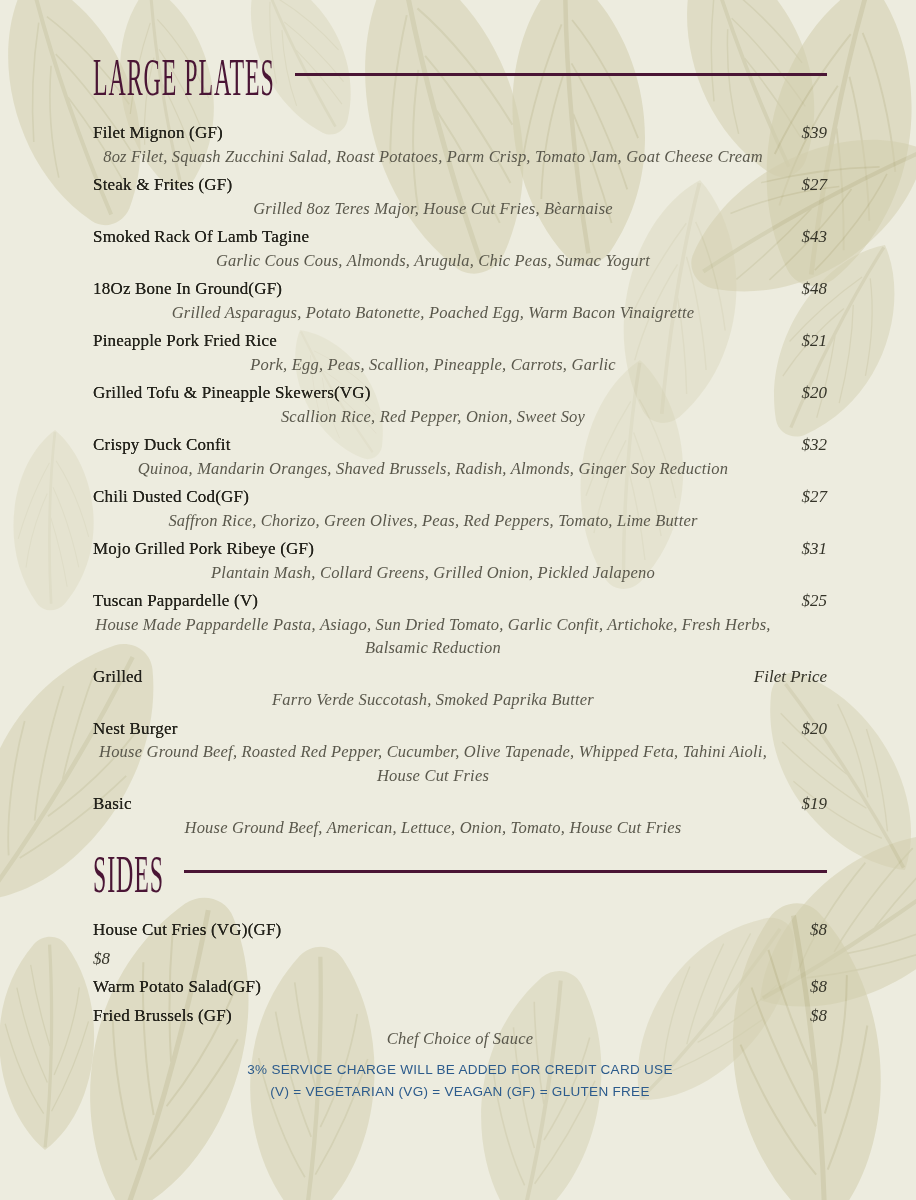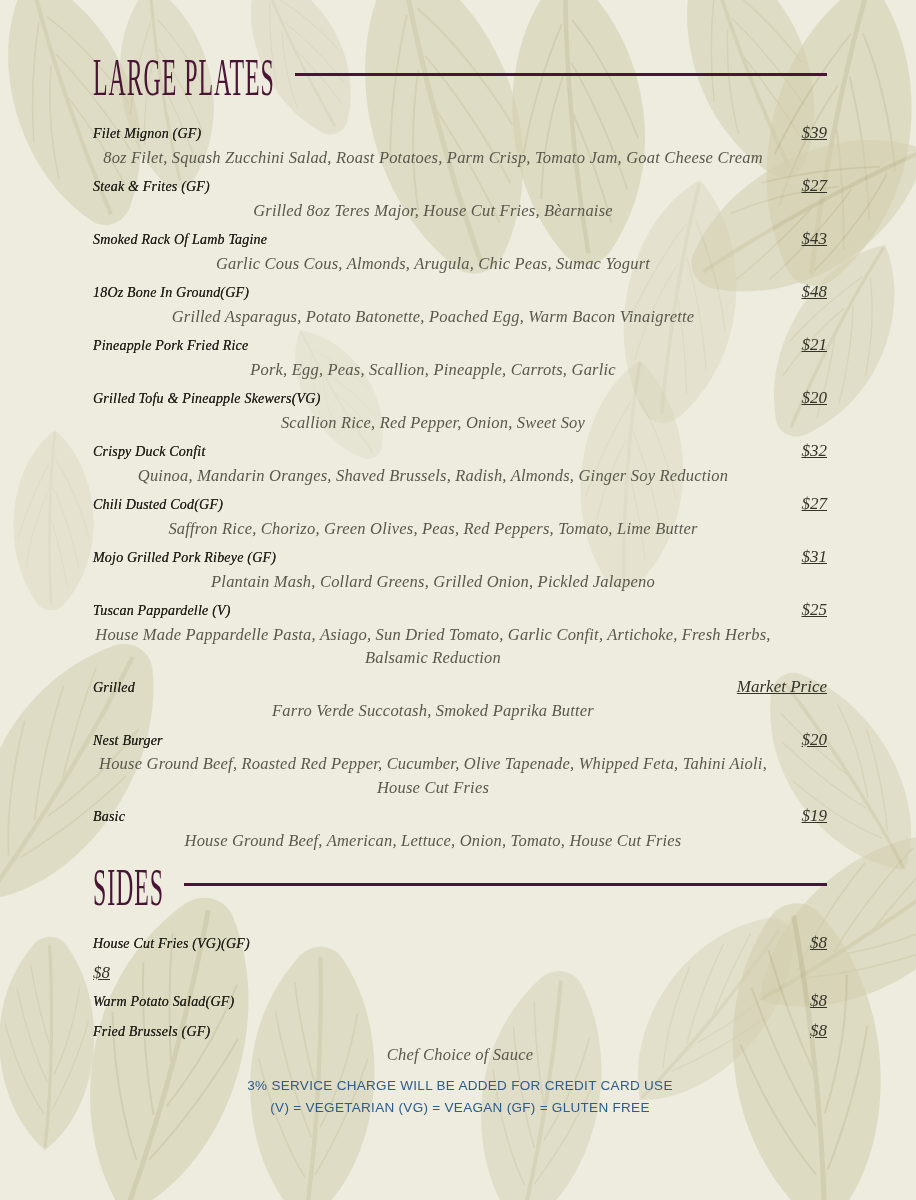--- a/index.html
+++ b/index.html
@@ -19,22 +19,22 @@
   .content{position:relative;box-sizing:border-box;width:916px;height:1200px;padding:56px 89px 0 93px;}
   .section{margin:0;}
   .section + .section{margin-top:14px;}
   .sec-header{display:flex;align-items:flex-start;height:44px;margin-bottom:22px;}
   .sec-title-wrap{display:block;overflow:visible;white-space:nowrap;}
   .sec-title{display:inline-block;font-family:"Liberation Serif",serif;font-size:52px;line-height:44px;
     letter-spacing:2px;color:var(--accent);transform:scaleX(0.46);transform-origin:left top;white-space:nowrap;}
   .sec-rule{flex:1;margin-left:20px;margin-top:17px;border-top:3px solid var(--accent);height:0;}
   .item{margin-bottom:6px;}
   .item-head{display:flex;justify-content:space-between;align-items:baseline;}
-  .item-name{font-size:14px;line-height:22.5px;color:var(--ink);letter-spacing:0.2px;text-shadow:0 0 0.5px currentColor;font-style:italic;}
-  .item-price{font-size:17px;line-height:22.5px;font-style:italic;color:var(--price);text-decoration:underline;}
+  .item-name{font-size:17px;line-height:22.5px;color:var(--ink);letter-spacing:0.2px;text-shadow:0 0 0.5px currentColor;}
+  .item-price{font-size:17px;line-height:22.5px;font-style:italic;color:var(--price);}
   .item-desc{font-size:16.5px;line-height:23.5px;font-style:italic;color:var(--desc);max-width:680px;letter-spacing:0.2px;text-align:center;}
   .side .item-desc{max-width:none;}
   .footer{margin-top:8px;text-align:center;font-family:"Liberation Sans",sans-serif;
     font-weight:normal;font-size:13.5px;line-height:22px;color:var(--footer);letter-spacing:0.3px;}
 </style>
 </head>
 <body>
 
 <div class="page">
 
@@ -156,21 +156,21 @@
     <div class="item-head">
       <span class="item-name">Tuscan Pappardelle (V)</span>
       <span class="item-price">$25</span>
     </div>
     <div class="item-desc">House Made Pappardelle Pasta, Asiago, Sun Dried Tomato, Garlic Confit, Artichoke, Fresh Herbs, Balsamic Reduction</div>
   </div>
 
   <div class="item">
     <div class="item-head">
       <span class="item-name">Grilled</span>
-      <span class="item-price">Market Price</span>
+      <span class="item-price">Filet Price</span>
     </div>
     <div class="item-desc">Farro Verde Succotash, Smoked Paprika Butter</div>
   </div>
 
   <div class="item">
     <div class="item-head">
       <span class="item-name">Nest Burger</span>
       <span class="item-price">$20</span>
     </div>
     <div class="item-desc">House Ground Beef, Roasted Red Pepper, Cucumber, Olive Tapenade, Whipped Feta, Tahini Aioli, House Cut Fries</div>

